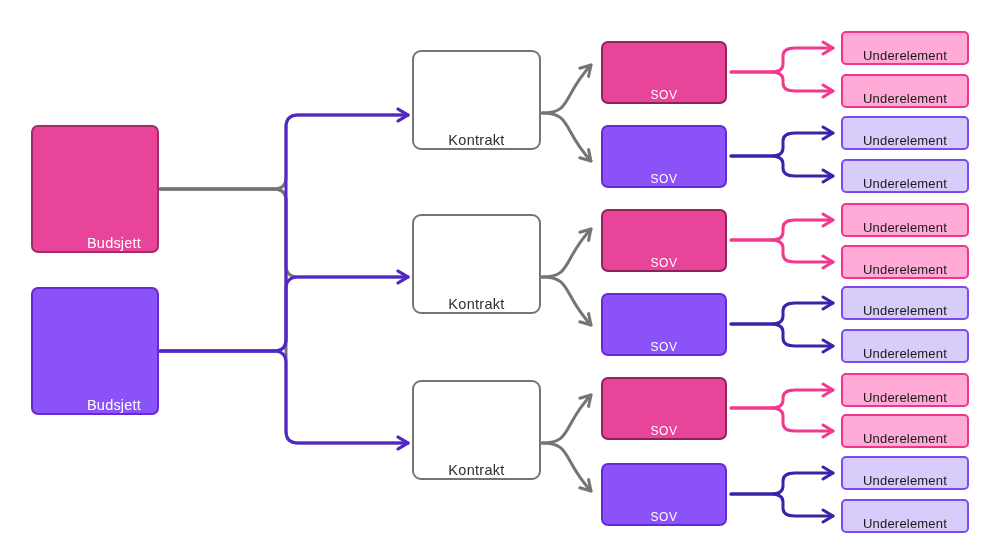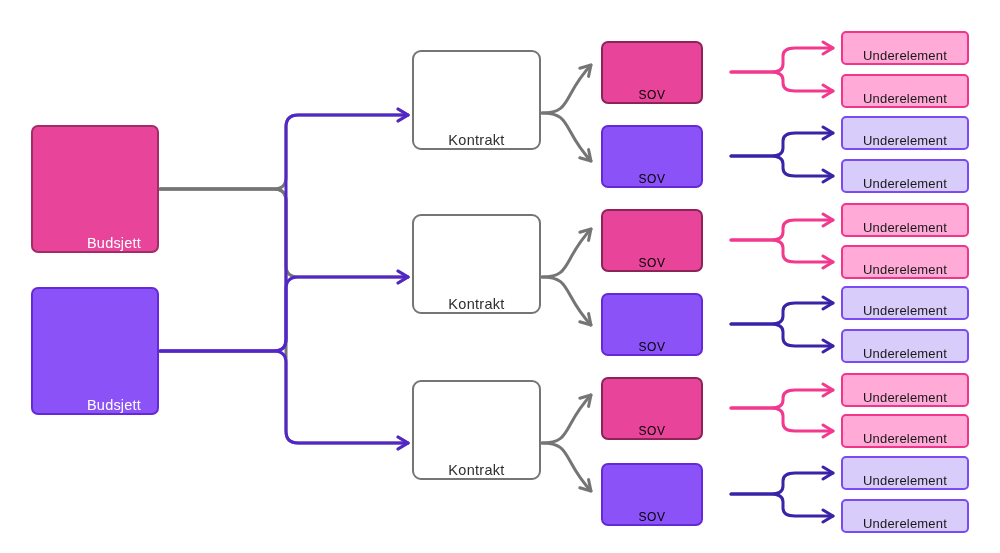--- a/index.html
+++ b/index.html
@@ -28,22 +28,22 @@
     color:#ffffff;font-size:14.5px;font-weight:500;letter-spacing:.2px;padding-left:38px;
   }
   .budsjett.pink{background:var(--pink-fill);border-color:var(--pink-border);}
   .budsjett.purple{background:var(--purple-fill);border-color:var(--purple-border);}
   .kontrakt{
     left:412px;width:129px;height:100px;border-radius:9px;
     background:#ffffff;border:2.5px solid var(--kontrakt-border);
     color:#2e2e2e;font-size:14.5px;letter-spacing:.3px;
   }
   .sov{
-    left:601px;width:102px;height:63px;border-radius:7px;border:2.5px solid;
-    color:#000000;font-size:12px;letter-spacing:.5px;
+    left:601px;width:126px;height:63px;border-radius:7px;border:2.5px solid;
+    color:#ffffff;font-size:12px;letter-spacing:.5px;
   }
   .sov.pink{background:var(--pink-fill);border-color:var(--sov-pink-border);}
   .sov.purple{background:var(--purple-fill);border-color:var(--purple-border);}
   .under{
     left:841px;width:128px;height:34px;border-radius:5px;border:2px solid;
     color:#191919;font-size:13px;letter-spacing:.2px;
   }
   .under.pink{background:var(--under-pink-fill);border-color:var(--under-pink-border);}
   .under.purple{background:var(--under-purple-fill);border-color:var(--under-purple-border);}
 </style>

